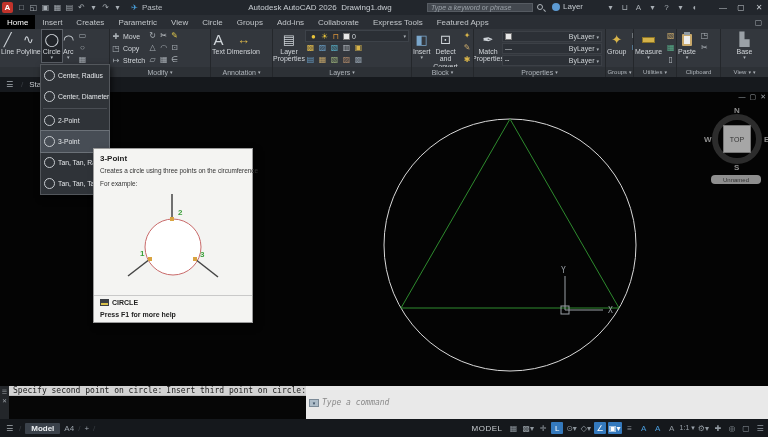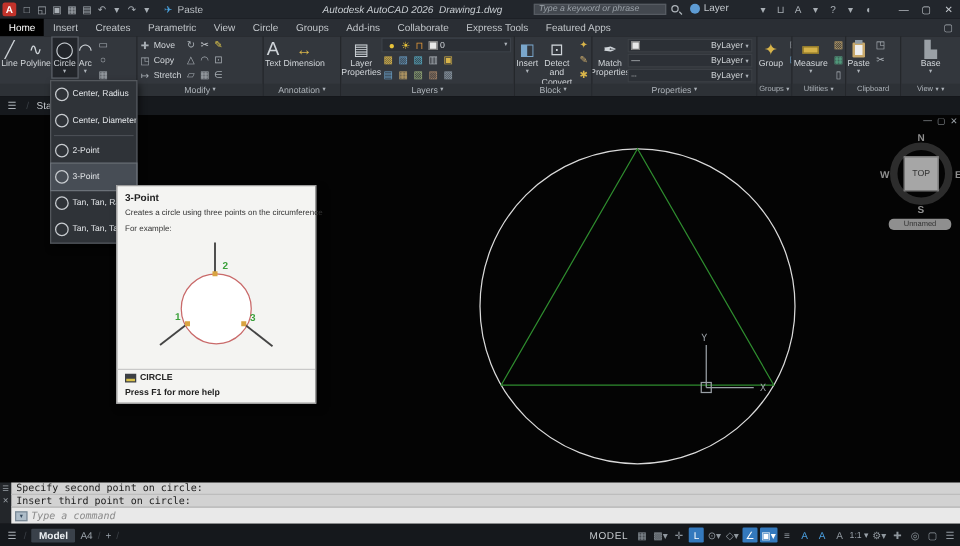--- a/index.html
+++ b/index.html
@@ -9,22 +9,22 @@
 
   
   #titlebar { position:absolute; left:0; top:0; width:768px; height:15px; background:#22262c;
               display:flex; align-items:center; color:#c3c8cd; font-size:8px; }
   .alogo { width:11px; height:11px; margin:0 3px 0 2px; background:#c2332b; color:#fff; font-weight:bold;
            font-size:8px; display:flex; align-items:center; justify-content:center; border-radius:2px; }
   .qat { display:flex; align-items:center; gap:1px; }
   .mini-icon { display:inline-flex; align-items:center; justify-content:center; width:11px; height:11px;
                font-size:8px; color:#a8aeb4; }
   .share { display:flex; align-items:center; gap:2px; margin-left:6px; color:#b9bec3; }
-  .titletext { position:absolute; left:240px; width:180px; text-align:center; color:#c9ced3;
-               white-space:nowrap; font-size:8px;font-style:italic; }
+  .titletext { position:absolute; left:230px; width:180px; text-align:center; color:#c9ced3;
+               white-space:nowrap; font-size:8px; }
   .searchbox { position:absolute; left:427px; top:3px; width:106px; height:9px; background:#43484f;
                border:1px solid #565b62; color:#9aa1a8; font-style:italic; font-size:7px;
                display:flex; align-items:center; padding-left:3px; }
   .search-ic { position:absolute; left:537px; top:4px; width:6px; height:6px; border:1px solid #aeb4ba;
                border-radius:50%; }
   .search-ic::after { content:""; position:absolute; left:5px; top:5px; width:3px; height:1px;
                       background:#aeb4ba; transform:rotate(45deg); }
   .user { position:absolute; left:552px; top:2px; display:flex; align-items:center; gap:3px; }
   .user-ic { width:8px; height:8px; border-radius:50%; background:#5d9bd3; }
   .acct { position:absolute; left:605px; top:2px; display:flex; align-items:center; gap:3px; }
@@ -117,21 +117,21 @@
                font-size:7px; font-weight:bold; }
   .cmdicon { width:9px; height:7px; background:#3c3f44; position:relative; }
   .cmdicon::after { content:""; position:absolute; left:1px; bottom:1px; width:7px; height:2px;
                     background:#d8c04a; }
   .tt-help { position:absolute; left:6px; top:162px; font-size:7px; font-weight:bold; }
 
   
   #cmdline { position:absolute; left:0; top:386px; width:768px; height:33px; display:flex; }
   .cmdstrip { width:9px; background:#23262a; display:flex; flex-direction:column; align-items:center;
               gap:2px; padding-top:2px; color:#9aa0a6; font-size:6px; }
-  .cmdrows { flex:1; display:flex; flex-direction:column; }
+  .cmdrows { flex:1; display:flex; flex-direction:row;text-align:right; }
   .cmdhist { height:10px; background:#d2d2d2; border-bottom:1px solid #bdbdbd; color:#1b1b1b;
              font-family:"DejaVu Sans Mono",monospace; font-size:8px; line-height:10px;
              padding-left:4px; }
   .cmdinput { flex:1; background:#e9e9e9; display:flex; align-items:center; gap:3px;
               padding-left:3px; }
   .cmdinput .prompticon { width:10px; height:8px; background:#aebdc9; border:1px solid #7b8schl7;
               border:1px solid #7b8a97; font-size:5px; color:#34495e; display:flex; align-items:center;
               justify-content:center; }
   .cmdinput .ph { font-family:"DejaVu Sans Mono",monospace; font-size:8px; font-style:italic;
                   color:#8a8a8a; }

